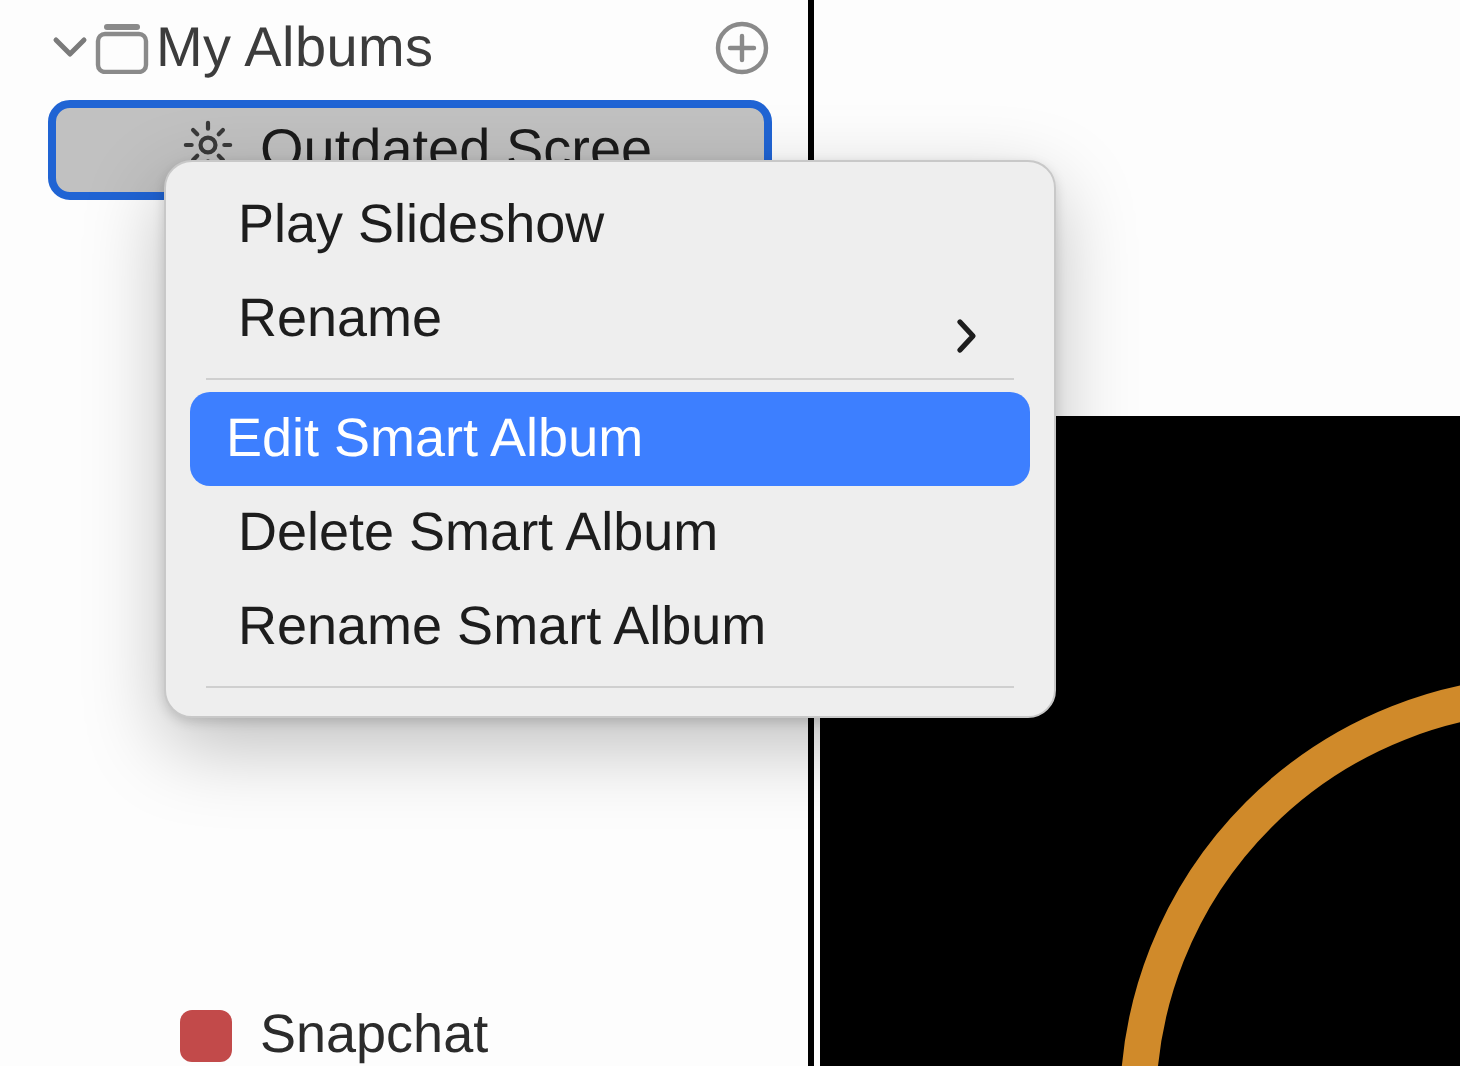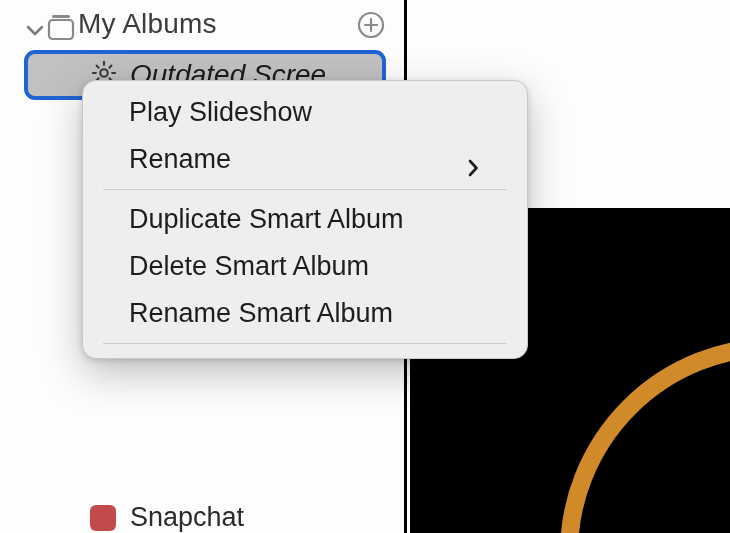--- a/index.html
+++ b/index.html
@@ -41,21 +41,21 @@
       position: absolute;
       width: 430px;
       height: 430px;
       border: 18px solid #d08a2a;
       border-radius: 50%;
       right: -260px;
       top: 130px;
     }
     .section-header {
       display: flex;
-      align-items: flex-end;
+      align-items: center;
       padding: 8px 18px 8px 26px;
       gap: 3px;
     }
     .chev-toggle {
       width: 18px;
       height: 18px;
       display: flex;
       align-items: center;
       justify-content: center;
     }
@@ -98,39 +98,38 @@
       top: 50%;
       transform: translateY(-50%);
     }
     .album-name {
       font-size: 28px;
       color: #1b1b1b;
       white-space: nowrap;
       overflow: hidden;
       text-overflow: ellipsis;
       padding-left: 40px;
-      font-style: italic;
     }
     .context-menu {
       position: absolute;
       left: 82px;
       top: 80px;
       width: 446px;
       background: #eeeeee;
       border: 1px solid #c8c8c8;
       border-radius: 14px;
       box-shadow: 0 14px 40px rgba(0,0,0,0.25), 0 2px 6px rgba(0,0,0,0.15);
       padding: 8px 0;
       z-index: 10;
     }
     .menu-item {
       display: flex;
       align-items: center;
       justify-content: space-between;
-      padding: 8px 46px;
+      padding: 8px 36px;
       font-size: 27px;
       color: #1d1d1d;
       font-weight: 400;
       cursor: default;
     }
     .menu-item.highlighted {
       background: #3d7fff;
       color: #fff;
       border-radius: 10px;
       margin: 0 12px;
@@ -220,22 +219,22 @@
     <span>Rename</span>
     <span class="submenu-arrow">
       <svg width="12" height="18" viewBox="0 0 12 18" fill="none">
           <path d="M3 2 L9.5 9 L3 16" stroke="#1d1d1d" stroke-width="2.6" stroke-linecap="round" stroke-linejoin="round"></path>
         </svg>
     </span>
   </div>
 
   <div class="menu-sep"></div>
 
-  <div class="menu-item">
-    <span>Duplicate Smart Album</span>
+  <div class="menu-item highlighted">
+    <span>Edit Smart Album</span>
   </div>
   <div class="menu-item">
     <span>Delete Smart Album</span>
   </div>
   <div class="menu-item">
     <span>Rename Smart Album</span>
   </div>
 
   <div class="menu-sep"></div>
 

